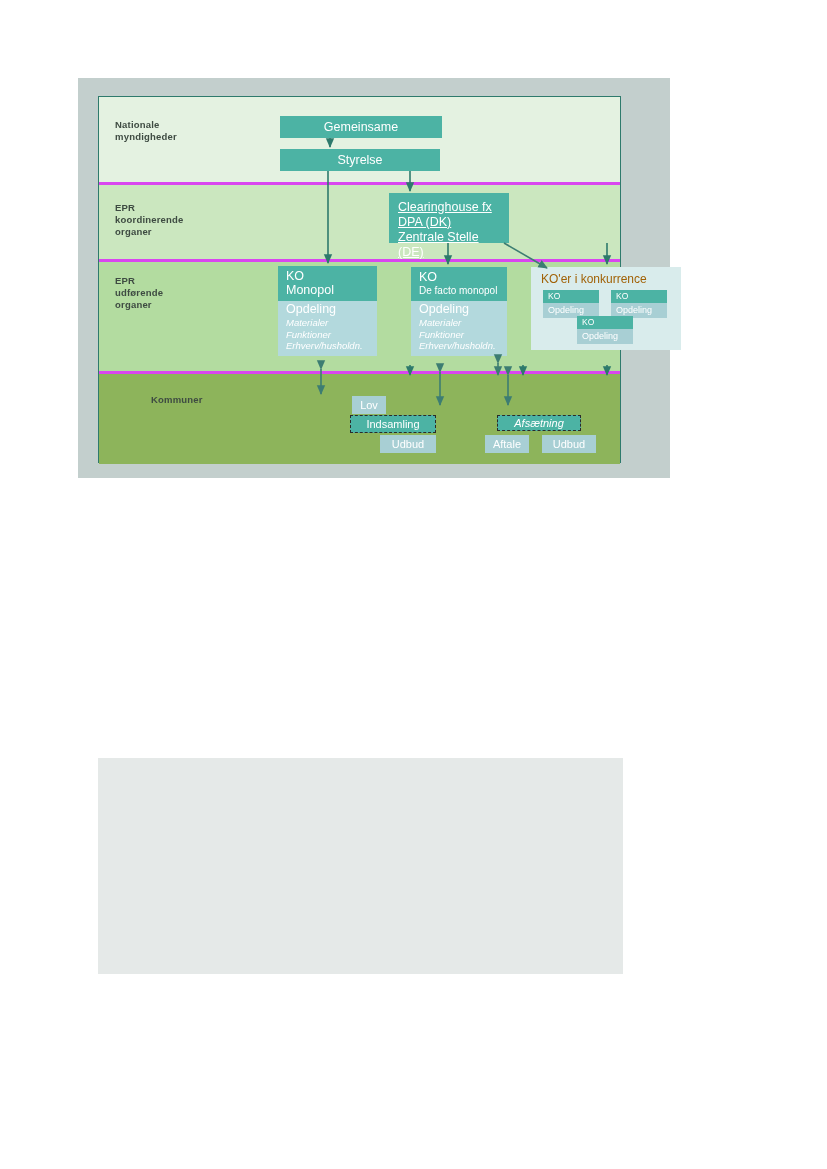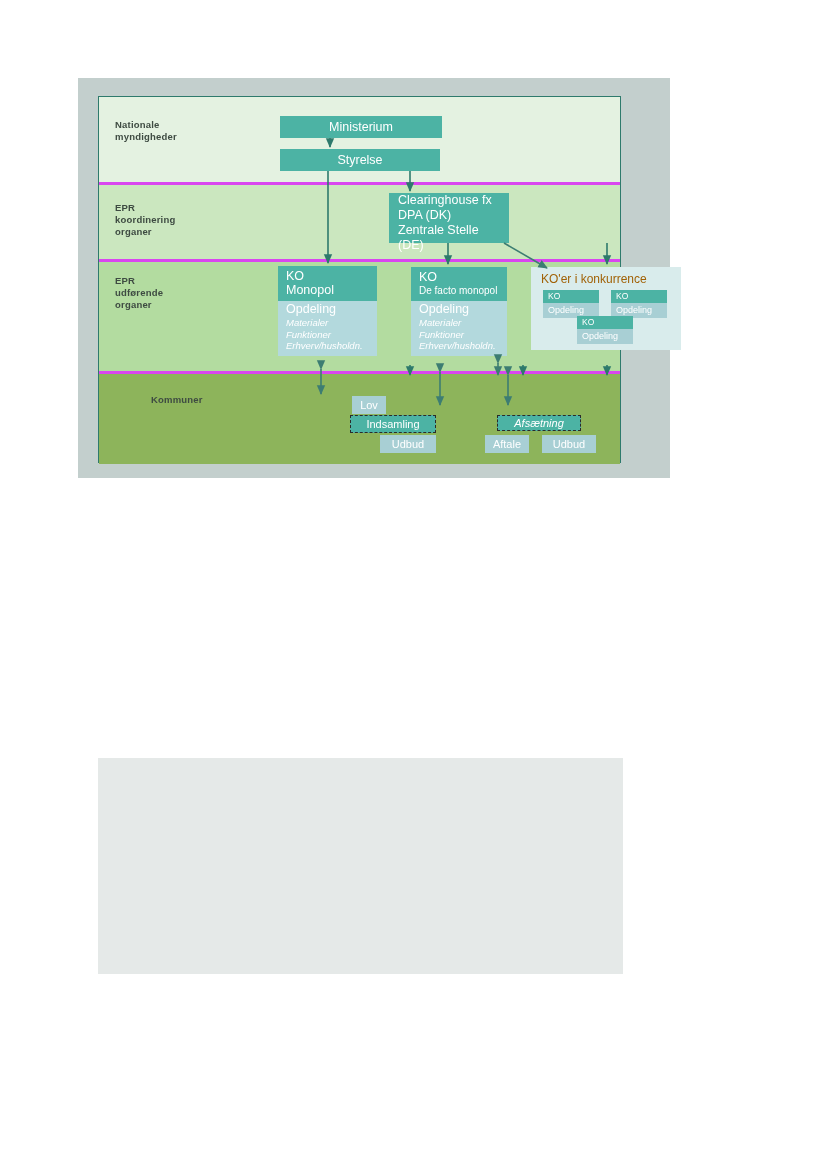--- a/index.html
+++ b/index.html
@@ -27,21 +27,21 @@
     position:absolute;left:16px;color:#3e4b42;font-weight:bold;
     font-size:9.5px;line-height:12px;letter-spacing:.2px;
   }
 
   
   .teal-box{
     position:absolute;background:#4cb3a4;color:#ffffff;
     box-sizing:border-box;font-size:12.5px;line-height:15px;
   }
   .teal-box.center{display:flex;align-items:center;justify-content:center;}
-  .teal-box.pad{padding:0 8px 5px 9px;}
+  .teal-box.pad{padding:7px 8px 5px 9px;text-decoration:underline;}
 
   
   .ko-card{position:absolute;box-sizing:border-box;}
   .ko-head{background:#4cb3a4;color:#ffffff;box-sizing:border-box;padding:3px 7px 4px 8px;}
   .ko-head .t1{font-size:12.5px;line-height:14px;}
   .ko-head .t2{font-size:12.5px;line-height:14px;}
   .ko-head .t2.small{font-size:10px;line-height:13px;}
   .ko-body{background:#b3d9dd;color:#ffffff;box-sizing:border-box;padding:1px 7px 4px 8px;}
   .ko-body .b1{font-size:12.5px;line-height:15px;}
   .ko-body .bi{font-size:9.5px;line-height:11.5px;font-style:italic;}
@@ -79,32 +79,32 @@
 <div id="diagram-frame">
   <div id="diagram-inner">
 
     <div class="band" id="band-nationale">
       <div class="band-label" style="top:22px;">
         <div>Nationale</div>
         <div>myndigheder</div>
       </div>
 
       <div class="teal-box center" id="box-ministerium" style="left:181px;top:19px;width:162px;height:22px;">
-        <span>Ministerium</span>
+        <span>Gemeinsame</span>
       </div>
 
       <div class="teal-box center" id="box-styrelse" style="left:181px;top:52px;width:160px;height:22px;">
         <span>Styrelse</span>
       </div>
     </div>
 
     <div class="band" id="band-koord">
       <div class="band-label" style="top:17px;">
         <div>EPR</div>
-        <div>koordinering</div>
+        <div>koordinerende</div>
         <div>organer</div>
       </div>
 
       <div class="teal-box pad" id="box-clearinghouse" style="left:290px;top:8px;width:120px;height:50px;">
         <div>Clearinghouse fx</div>
         <div>DPA (DK)</div>
         <div>Zentrale Stelle (DE)</div>
       </div>
 
     </div>

